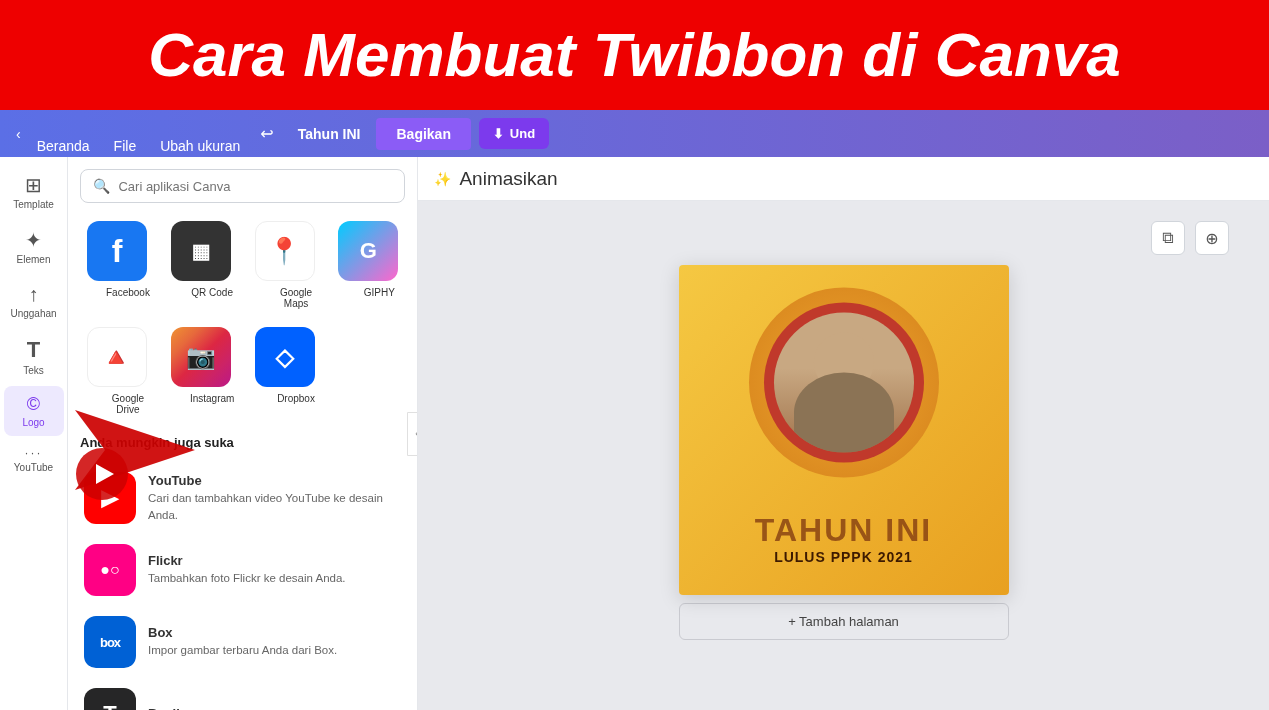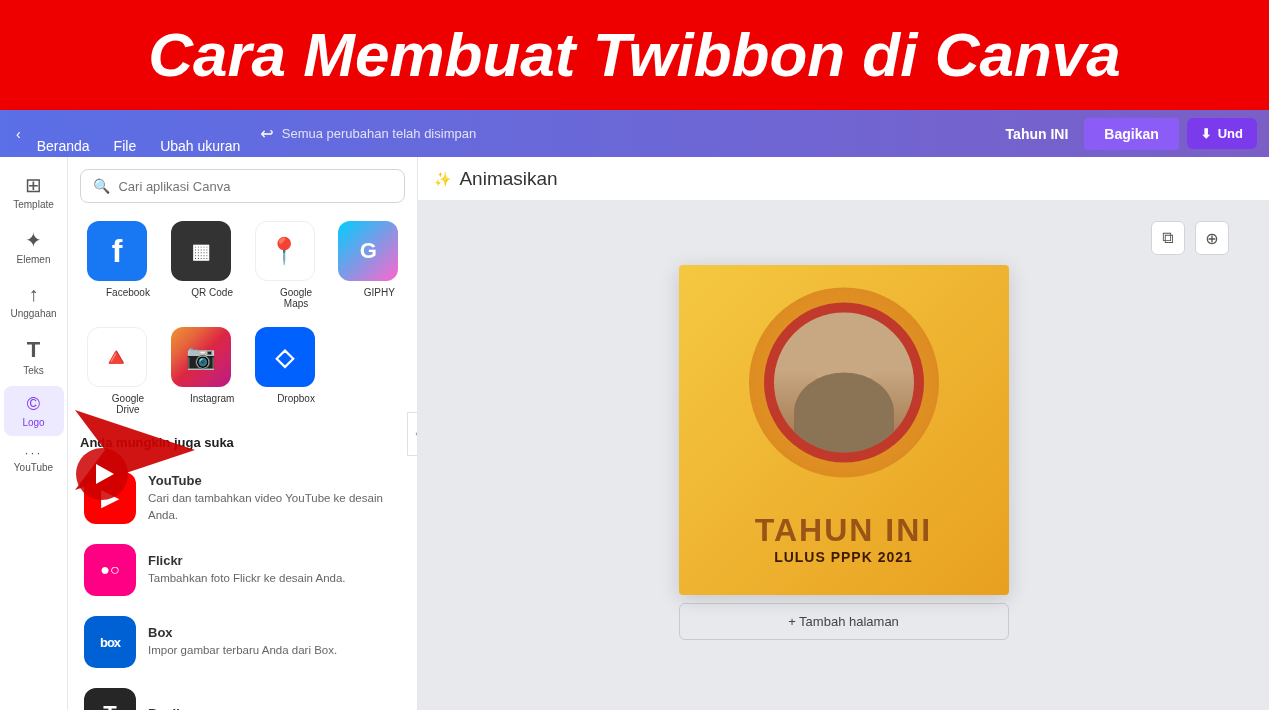--- a/index.html
+++ b/index.html
@@ -404,21 +404,20 @@
 <div id="title-banner">
   <span>Cara Membuat Twibbon di Canva</span>
 </div>
 
 <div id="top-nav">
   <span class="nav-chevron">‹</span>
   <span class="nav-item">Beranda</span>
   <span class="nav-item">File</span>
   <span class="nav-item">Ubah ukuran</span>
   <span class="nav-undo-icon">↩</span>
-  <span class="nav-saved-text">Semua perubahan telah disimpan</span>
   <span class="nav-tahun">Tahun INI</span>
   <span class="nav-bagikan">Bagikan</span>
   <span class="nav-download">
     <span>⬇</span>
     <span>Und</span>
   </span>
 </div>
 
 <div id="main-layout">
 

